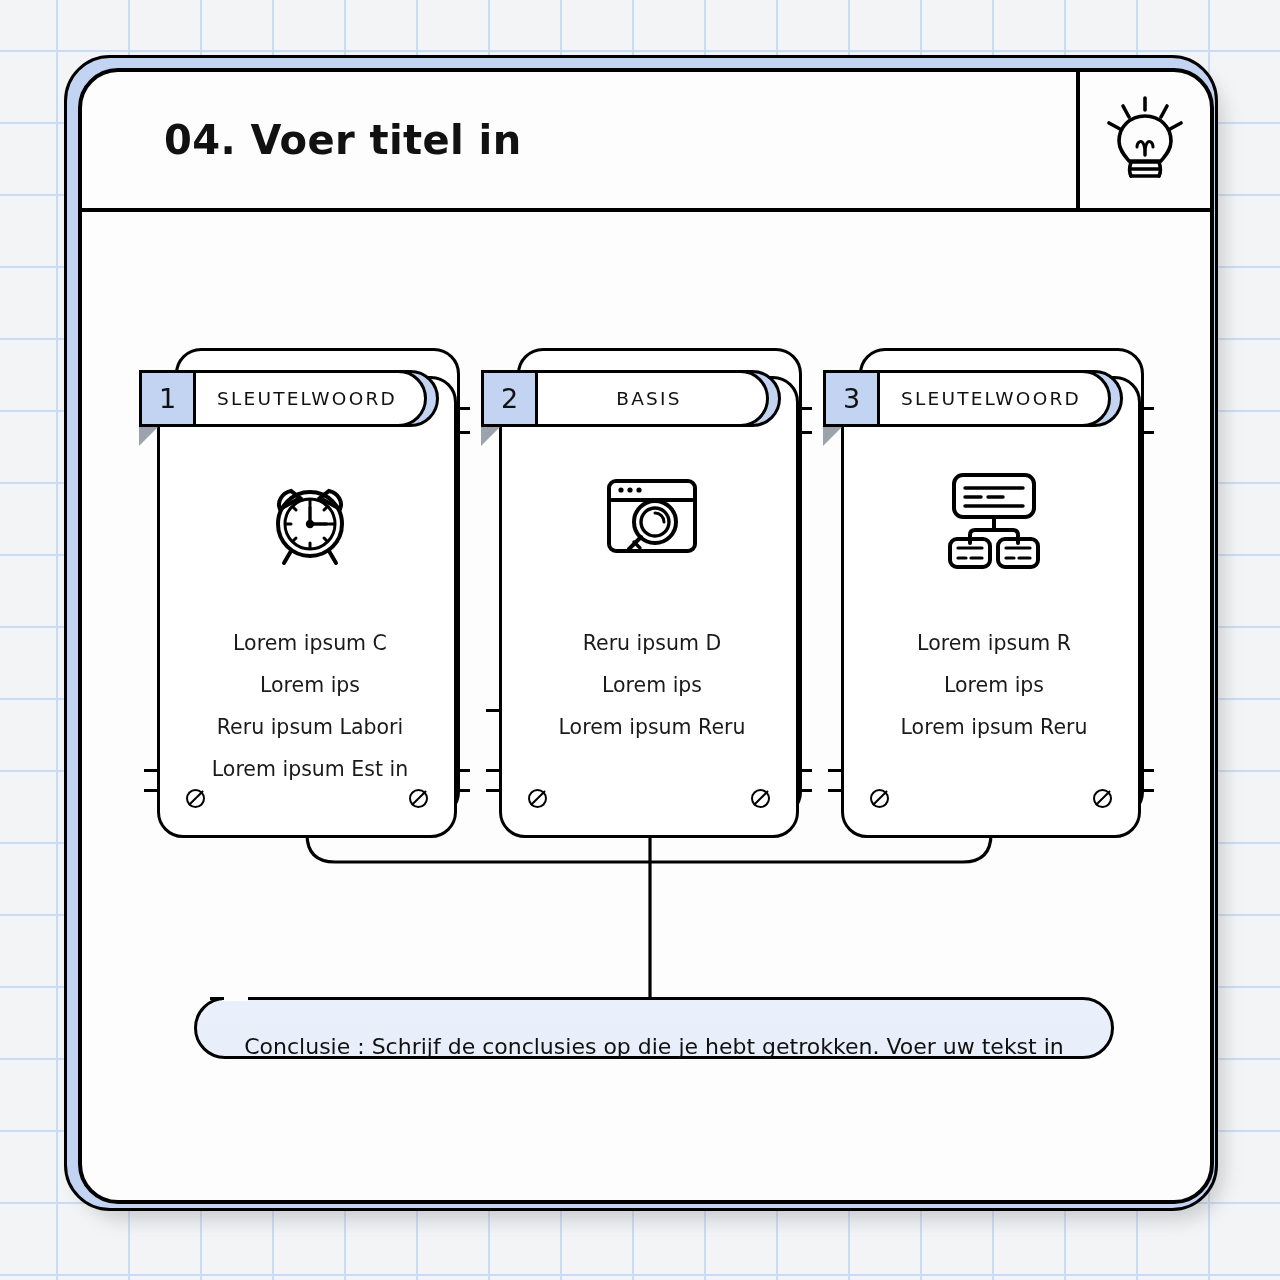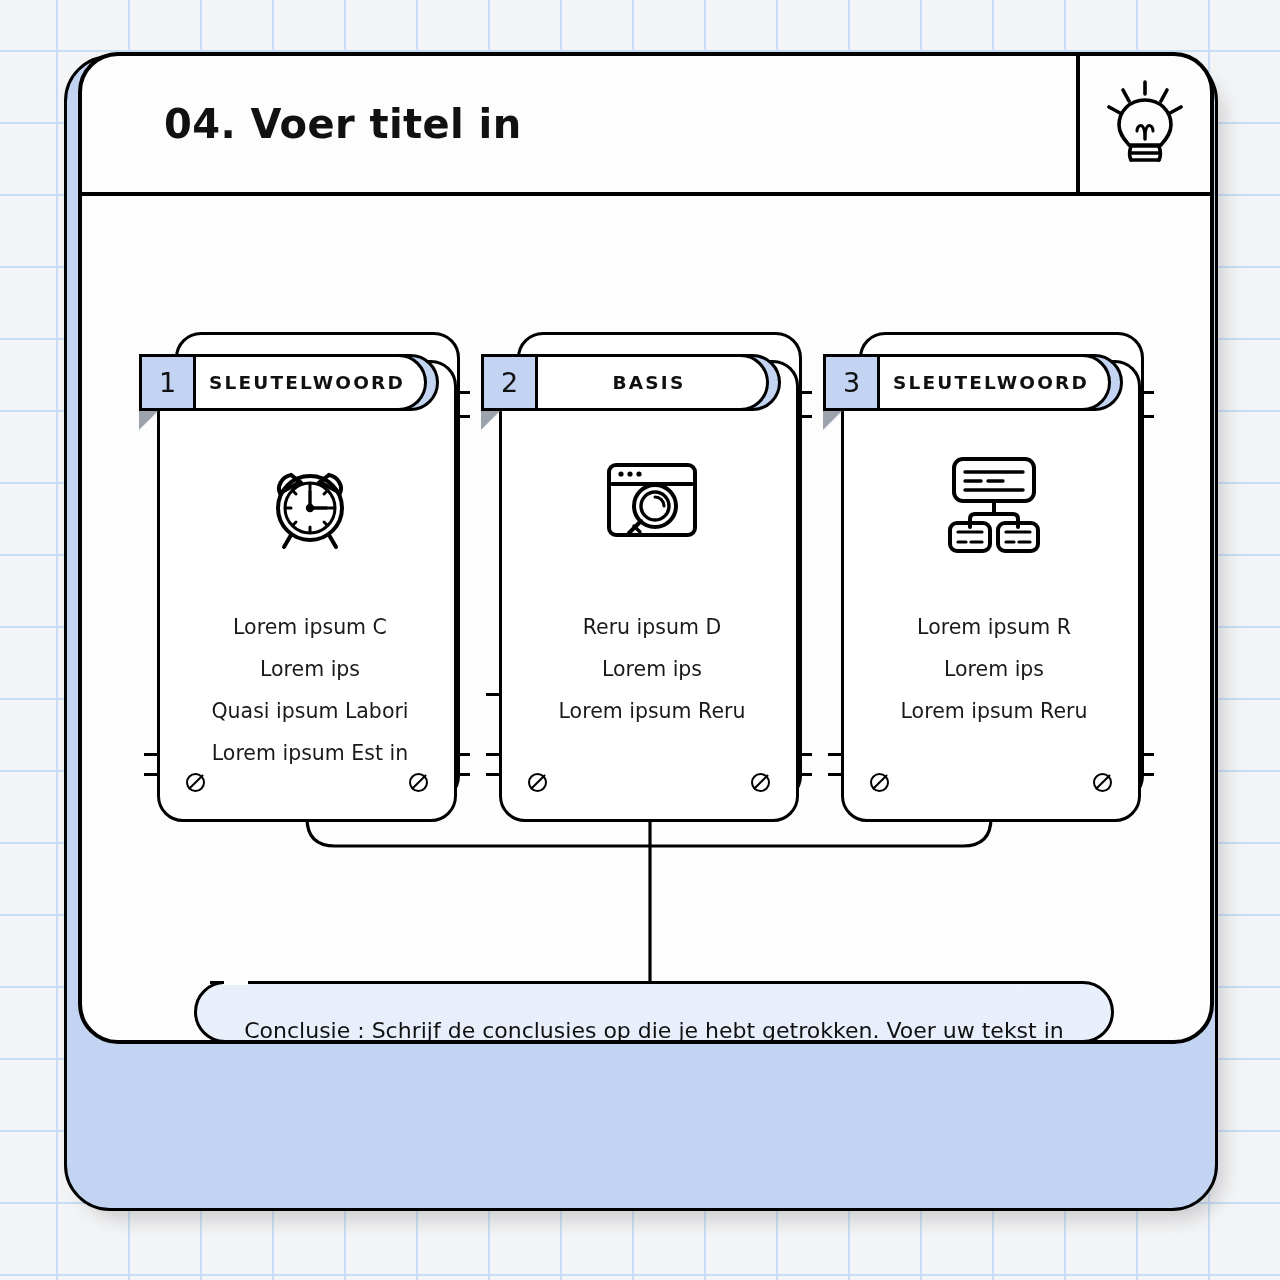--- a/index.html
+++ b/index.html
@@ -40,22 +40,22 @@
     position: absolute;
     left: 64px; top: 55px;
     width: 1154px; height: 1156px;
     border-radius: 46px;
     background: #c2d4f2;
     border: 3.5px solid #000;
     box-sizing: border-box;
   }
   #frame-white {
     position: absolute;
-    left: 78px; top: 52px;
-    width: 1136px; height: 992px;
+    left: 78px; top: 68px;
+    width: 1136px; height: 1136px;
     border-radius: 40px;
     background: #fdfdfd;
     border: 4px solid #000;
     box-sizing: border-box;
     overflow: hidden;
   }
 
   
   #header-bar {
     position: absolute;
@@ -161,21 +161,21 @@
     box-sizing: border-box;
     display: flex;
     align-items: center;
     justify-content: center;
   }
   .pill-label {
     font-size: 18.5px;
     letter-spacing: 2.2px;
     color: #111;
     padding-left: 32px;
-    font-weight: 700;
+    font-weight: 400;
   }
   .num-badge {
     position: absolute;
     left: 0; top: 0;
     width: 57px; height: 57px;
     background: #c2d4f2;
     border: 3px solid #000;
     box-sizing: border-box;
     display: flex;
     align-items: center;
@@ -354,21 +354,21 @@
               </g>
               <line x1="24" y1="82" x2="17" y2="94"></line>
               <line x1="62" y1="82" x2="69" y2="94"></line>
             </svg>
           </span>
         </div>
 
         <div class="card-body">
           <p>Lorem ipsum C</p>
           <p>Lorem ips</p>
-          <p>Quasi ipsum Labori</p>
+          <p>Reru ipsum Labori</p>
           <p>Lorem ipsum Est in</p>
         </div>
 
         <div class="screw left"></div>
         <div class="screw right"></div>
       </div>
 
       <div class="card-head">
         <div class="pill-shadow"></div>
         <div class="pill">

